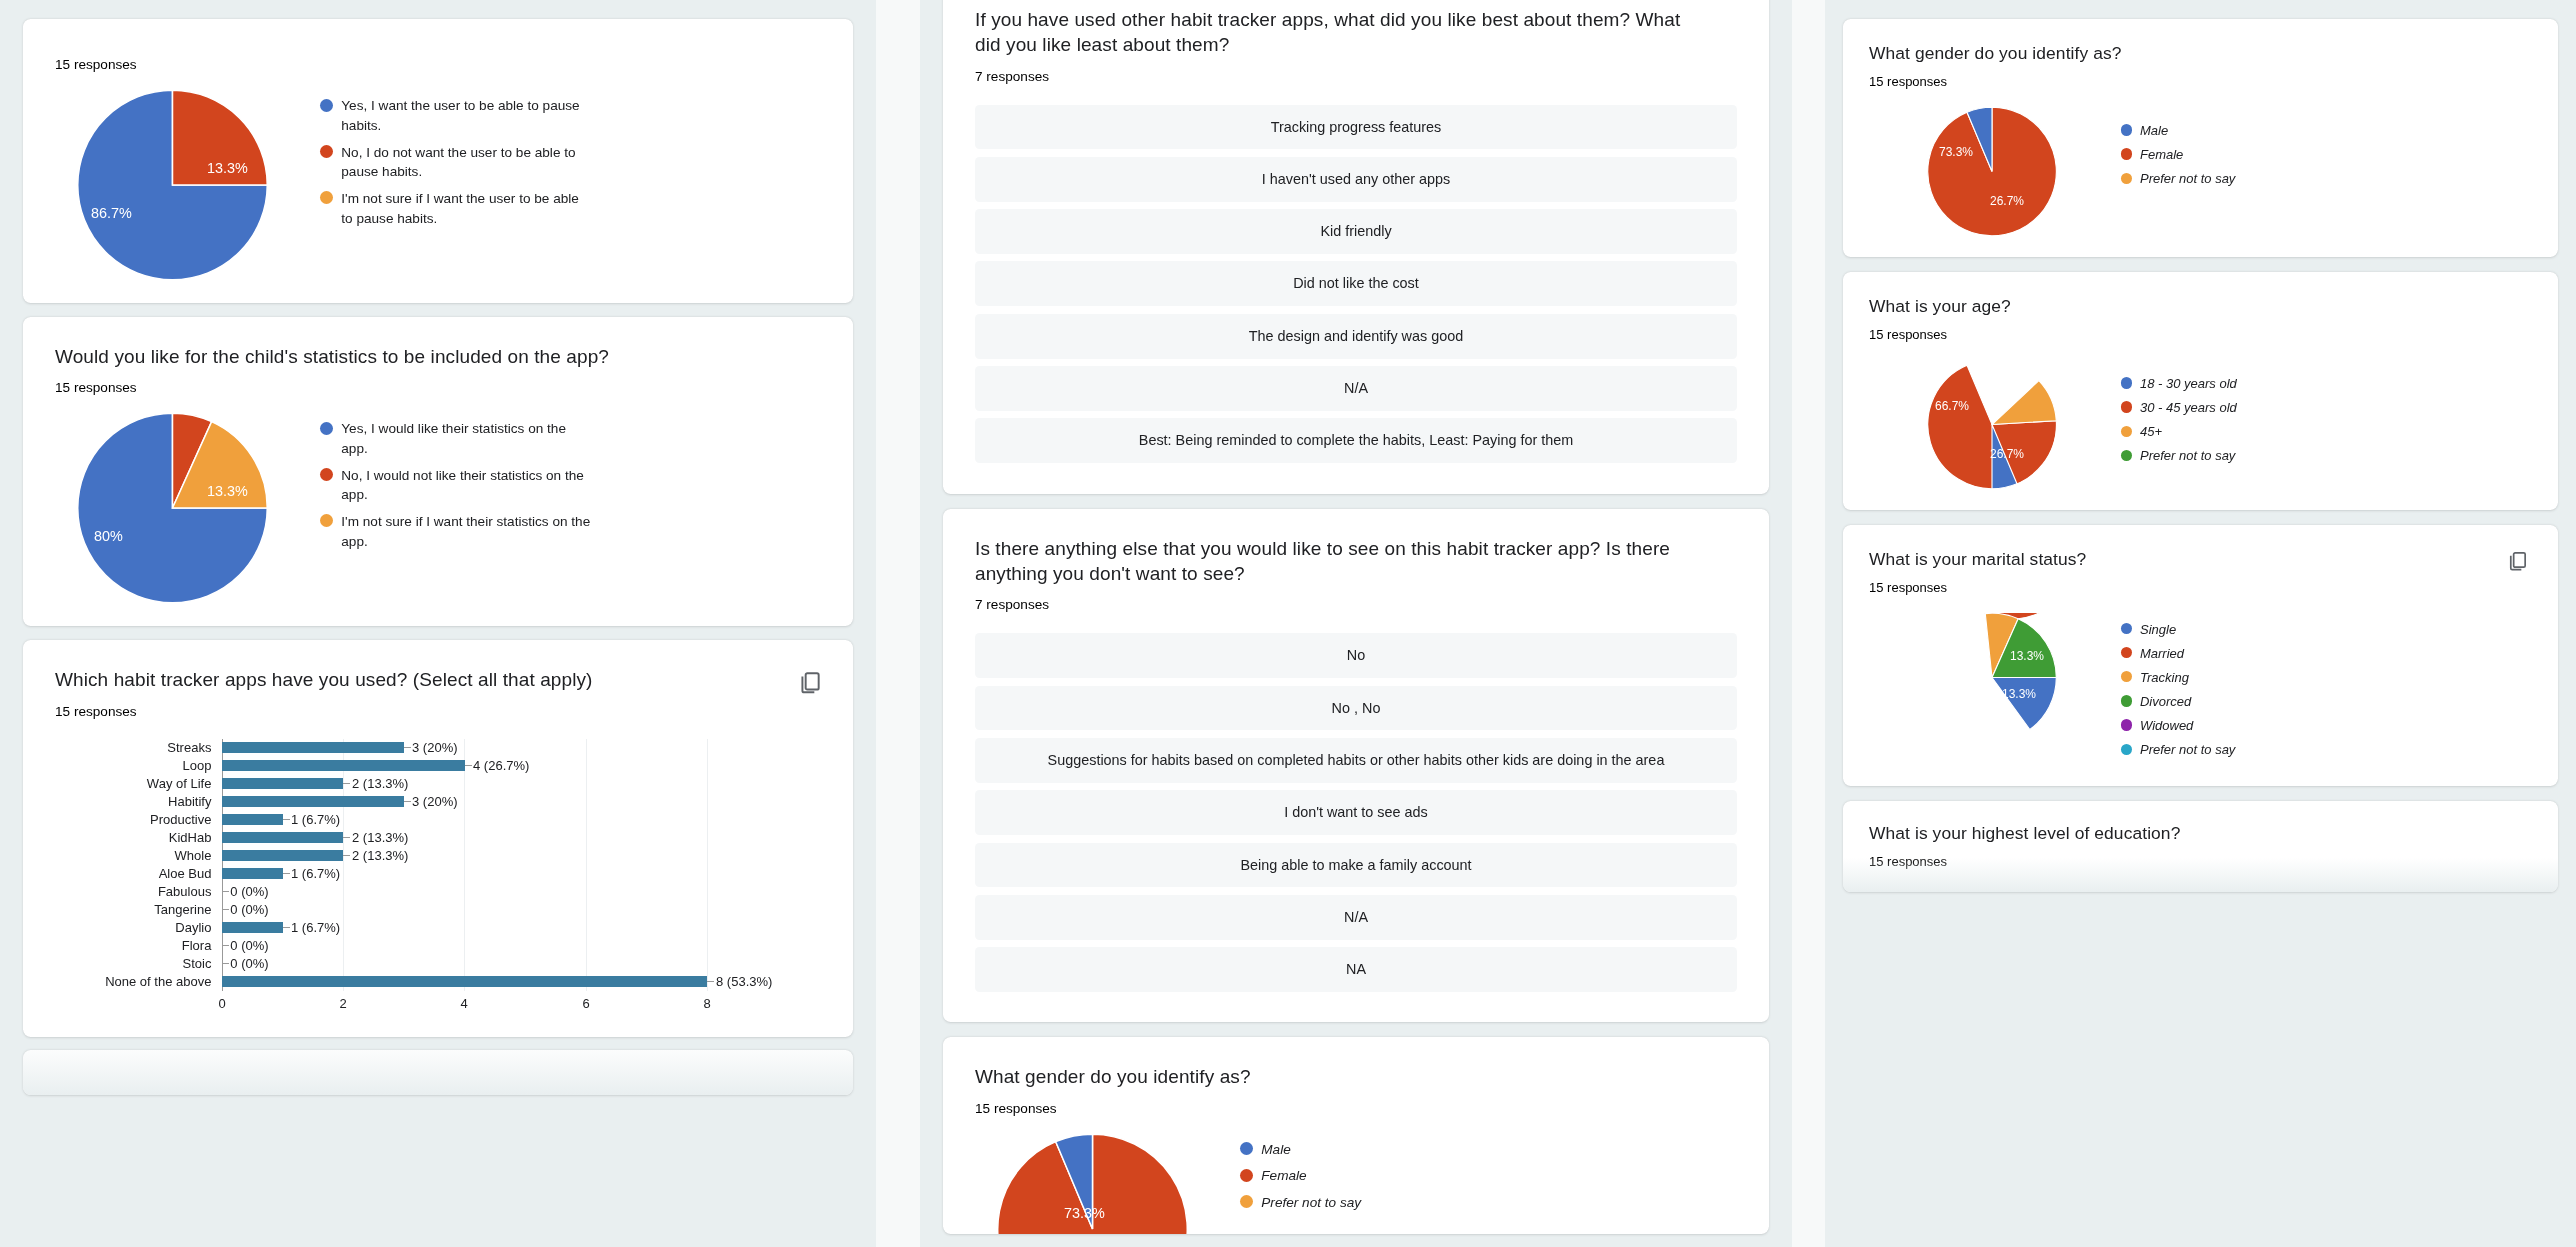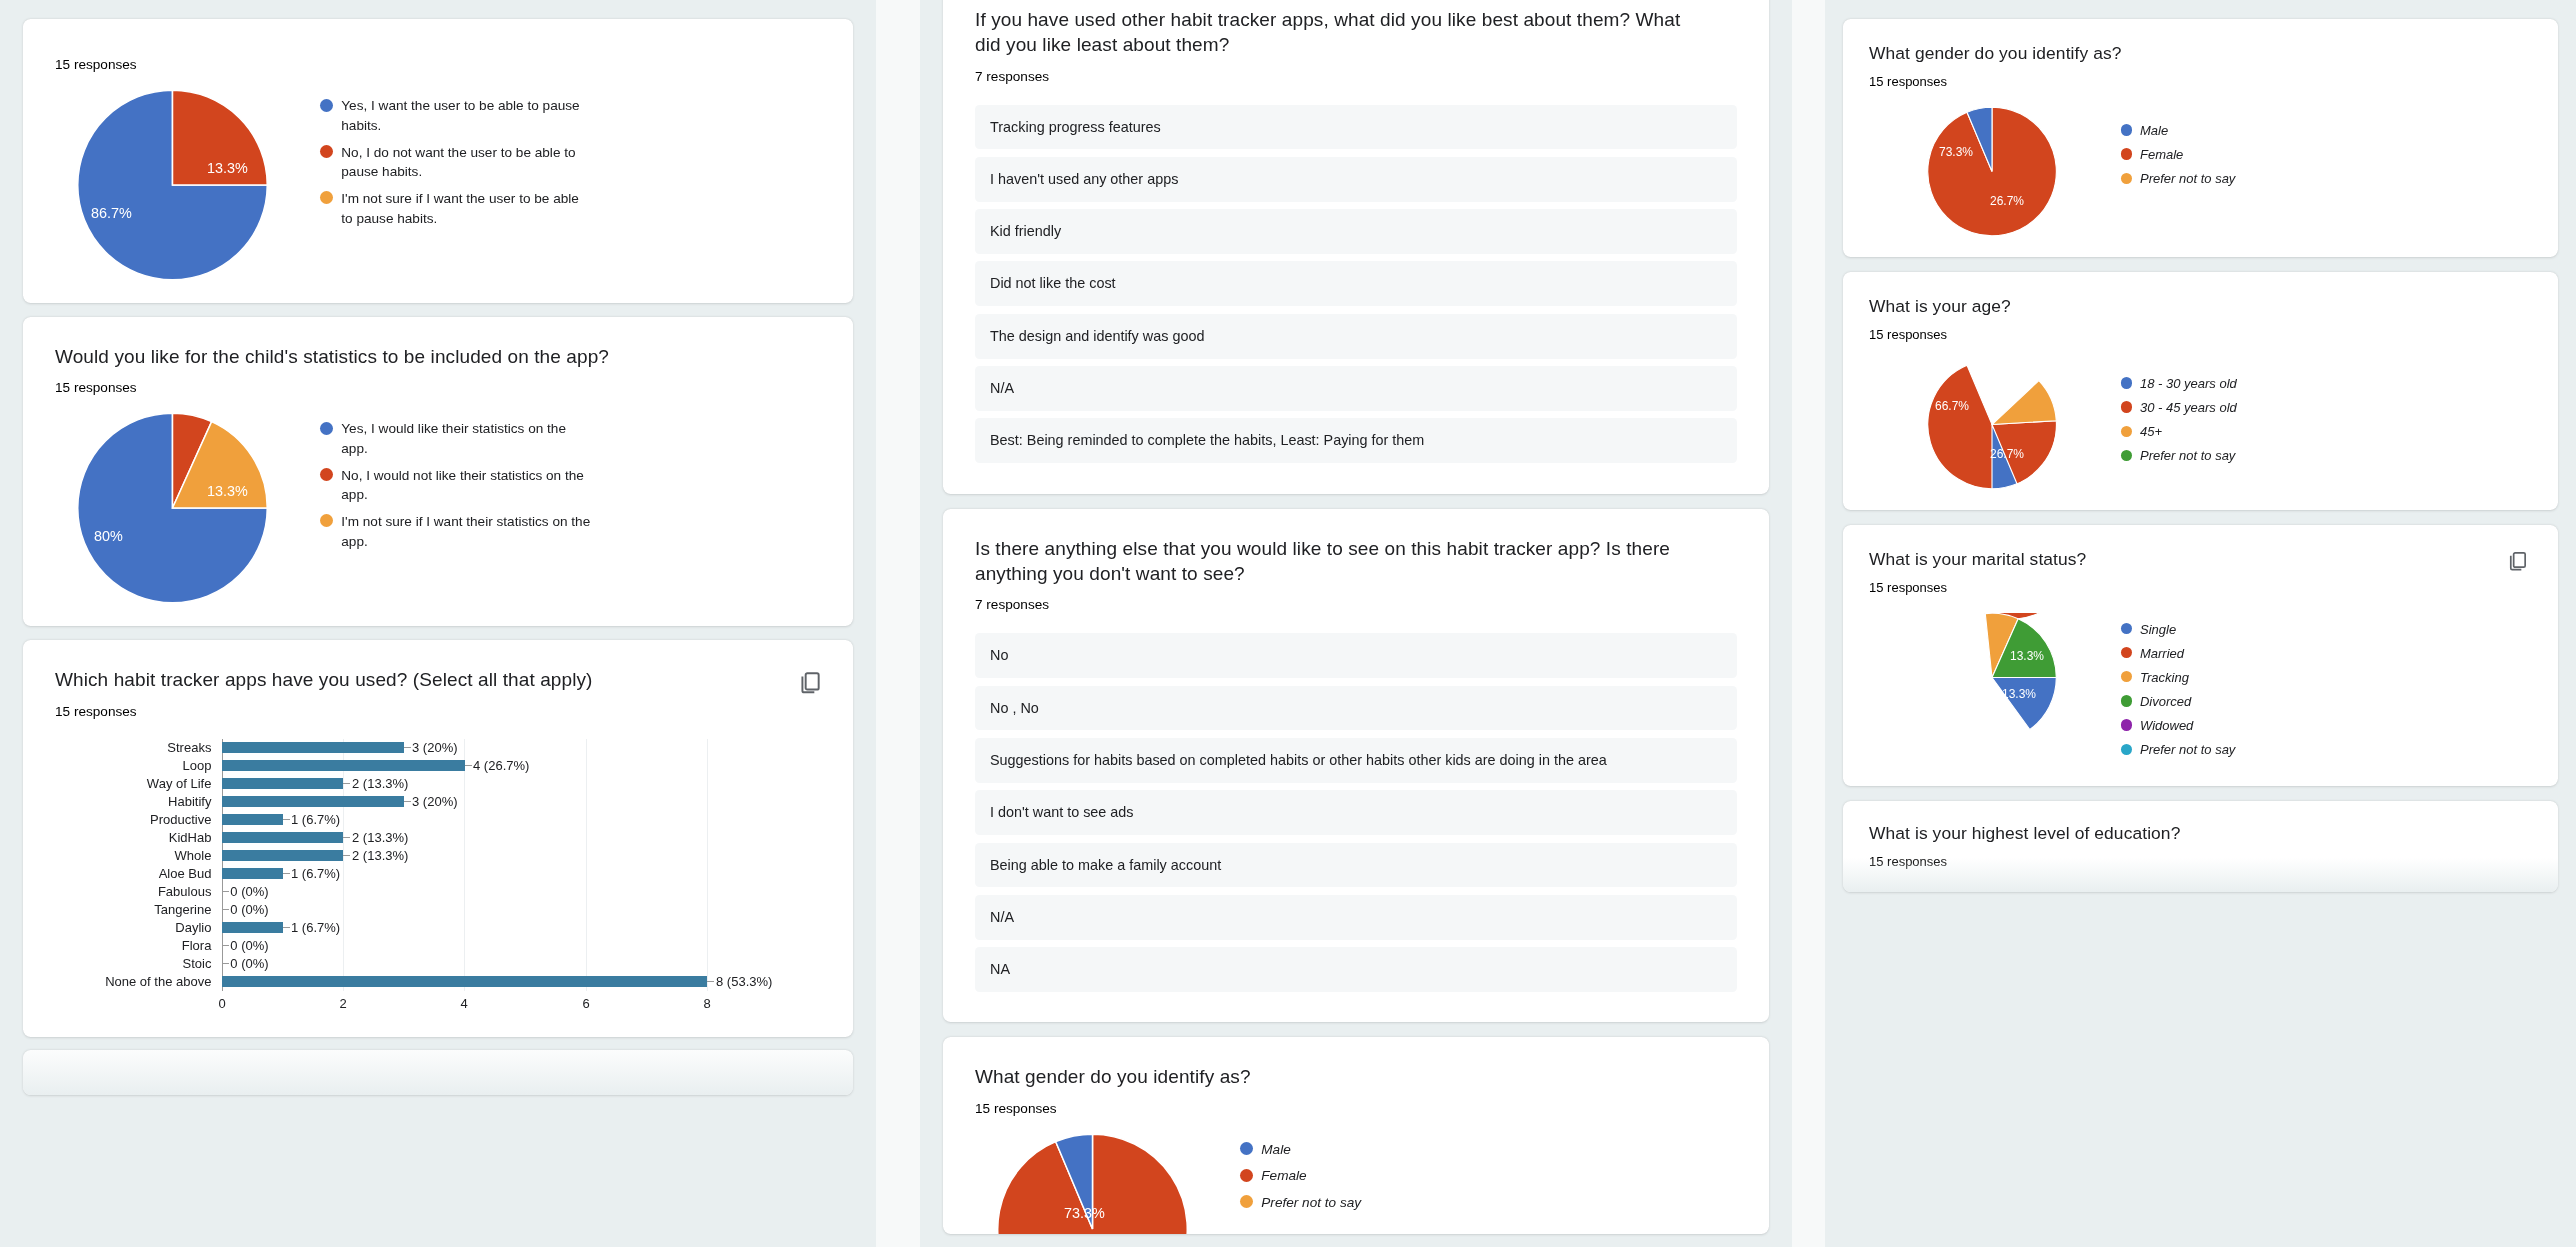--- a/index.html
+++ b/index.html
@@ -116,21 +116,21 @@
   }
   .grid-v {
     position: absolute; top: 0; bottom: 0; width: 0.8px; background: #eceff1;
   }
   .bar-axis { display: flex; margin-top: 5.3px; position: relative; height: 18px; }
   .axis-tick {
     position: absolute; font-size: 13px; color: #202124; transform: translateX(-50%);
   }
 
   
-  .resp-list { margin-top: 21px; }
+  .resp-list { margin-top: 21px; text-align: center; }
   .resp-item {
     background: #f5f7f8;
     border-radius: 4.5px;
     padding: 13px 15px;
     font-size: 14.4px;
     color: #202124;
     margin-bottom: 7.6px;
     line-height: 1.3;
   }
 

